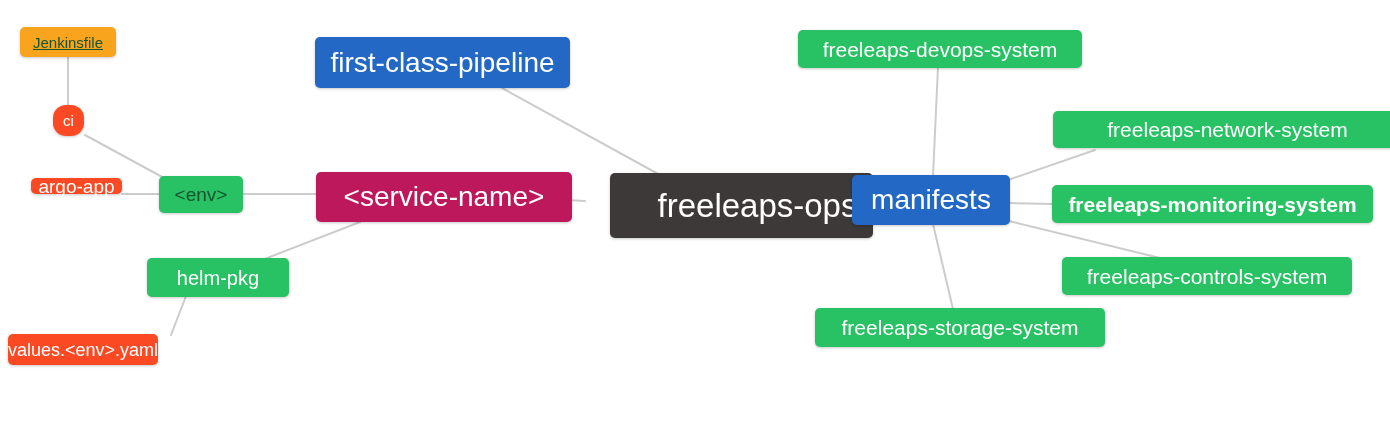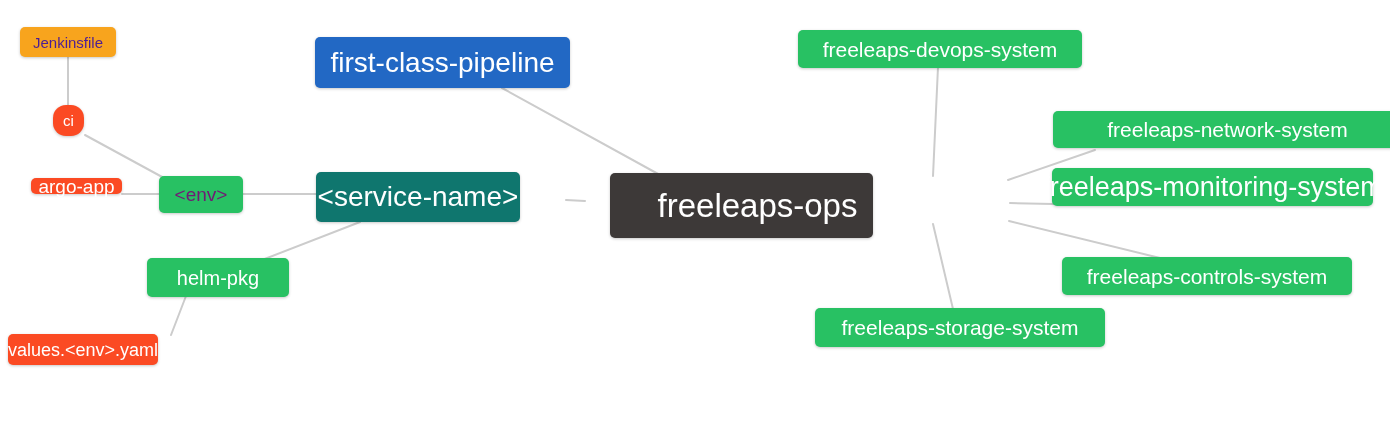--- a/index.html
+++ b/index.html
@@ -46,27 +46,28 @@
       <line x1="502" y1="88" x2="660" y2="175" stroke="#cccccc" stroke-width="2" stroke-linecap="round"></line>
       <line x1="566" y1="200" x2="585" y2="201" stroke="#cccccc" stroke-width="2" stroke-linecap="round"></line>
       <line x1="846" y1="201" x2="853" y2="201" stroke="#cccccc" stroke-width="2" stroke-linecap="round"></line>
       <line x1="933" y1="176" x2="938" y2="67" stroke="#cccccc" stroke-width="2" stroke-linecap="round"></line>
       <line x1="1008" y1="180" x2="1095" y2="150" stroke="#cccccc" stroke-width="2" stroke-linecap="round"></line>
       <line x1="1010" y1="203" x2="1053" y2="204" stroke="#cccccc" stroke-width="2" stroke-linecap="round"></line>
       <line x1="1009" y1="221" x2="1160" y2="258" stroke="#cccccc" stroke-width="2" stroke-linecap="round"></line>
       <line x1="933" y1="224" x2="953" y2="309" stroke="#cccccc" stroke-width="2" stroke-linecap="round"></line>
     </svg>
 
-<div class="node" style="left: 20px; top: 27px; width: 96px; height: 30px; font-size: 15px; background: rgb(248, 164, 29); color: #4c1d95;">Jenkinsfile</div>
+<div class="node" style="left: 20px; top: 27px; width: 96px; height: 30px; font-size: 15px; background: rgb(248, 164, 29); color: #14532d; text-decoration: underline;">Jenkinsfile</div>
     <div class="node" style="left: 53px; top: 105px; width: 31px; height: 31px; font-size: 15px; background: rgb(251, 74, 35); color: rgb(255, 255, 255); border-radius: 13px;">ci</div>
     <div class="node" style="left: 31px; top: 178px; width: 91px; height: 16px; font-size: 19px; background: rgb(251, 74, 35); color: rgb(255, 255, 255);">argo-app</div>
-    <div class="node" style="left: 159px; top: 176px; width: 84px; height: 37px; font-size: 19px; background: rgb(40, 193, 99); color: #701a75;">&lt;env&gt;</div>
+    <div class="node" style="left: 159px; top: 176px; width: 84px; height: 37px; font-size: 19px; background: rgb(40, 193, 99); color: #14532d;">&lt;env&gt;</div>
     <div class="node" style="left: 315px; top: 37px; width: 255px; height: 51px; font-size: 28px; background: rgb(34, 104, 196); color: rgb(255, 255, 255);">first-class-pipeline</div>
-    <div class="node" style="left: 316px; top: 172px; width: 204px; height: 50px; font-size: 28px; background: #0f766e; color: rgb(255, 255, 255);">&lt;service-name&gt;</div>
+    <div class="node" style="left: 316px; top: 172px; width: 256px; height: 50px; font-size: 28px; background: #be185d; color: rgb(255, 255, 255);">&lt;service-name&gt;</div>
     <div class="node" style="left: 610px; top: 173px; width: 263px; height: 65px; font-size: 33px; background: rgb(61, 57, 56); color: rgb(255, 255, 255); padding-left: 32px;">freeleaps-ops</div>
+    <div class="node" style="left: 852px; top: 175px; width: 158px; height: 50px; font-size: 28px; background: rgb(34, 104, 196); color: rgb(255, 255, 255);">manifests</div>
     <div class="node" style="left: 147px; top: 258px; width: 142px; height: 39px; font-size: 20px; background: rgb(40, 193, 99); color: rgb(255, 255, 255);">helm-pkg</div>
     <div class="node" style="left: 8px; top: 334px; width: 150px; height: 31px; font-size: 18px; background: rgb(251, 74, 35); color: rgb(255, 255, 255);">values.&lt;env&gt;.yaml</div>
     <div class="node" style="left: 798px; top: 30px; width: 284px; height: 38px; font-size: 21px; background: rgb(40, 193, 99); color: rgb(255, 255, 255);">freeleaps-devops-system</div>
     <div class="node" style="left: 1053px; top: 111px; width: 349px; height: 37px; font-size: 21px; background: rgb(40, 193, 99); color: rgb(255, 255, 255);">freeleaps-network-system</div>
-    <div class="node" style="left: 1052px; top: 168px; width: 321px; height: 38px; font-size: 27px; background: rgb(40, 193, 99); color: rgb(255, 255, 255);">freeleaps-monitoring-system</div>
+    <div class="node" style="left: 1052px; top: 185px; width: 321px; height: 38px; font-size: 21px; background: rgb(40, 193, 99); color: rgb(255, 255, 255); font-weight: bold;">freeleaps-monitoring-system</div>
     <div class="node" style="left: 1062px; top: 257px; width: 290px; height: 38px; font-size: 21px; background: rgb(40, 193, 99); color: rgb(255, 255, 255);">freeleaps-controls-system</div>
     <div class="node" style="left: 815px; top: 308px; width: 290px; height: 39px; font-size: 21px; background: rgb(40, 193, 99); color: rgb(255, 255, 255);">freeleaps-storage-system</div>
   </div>
 
 </body></html>

